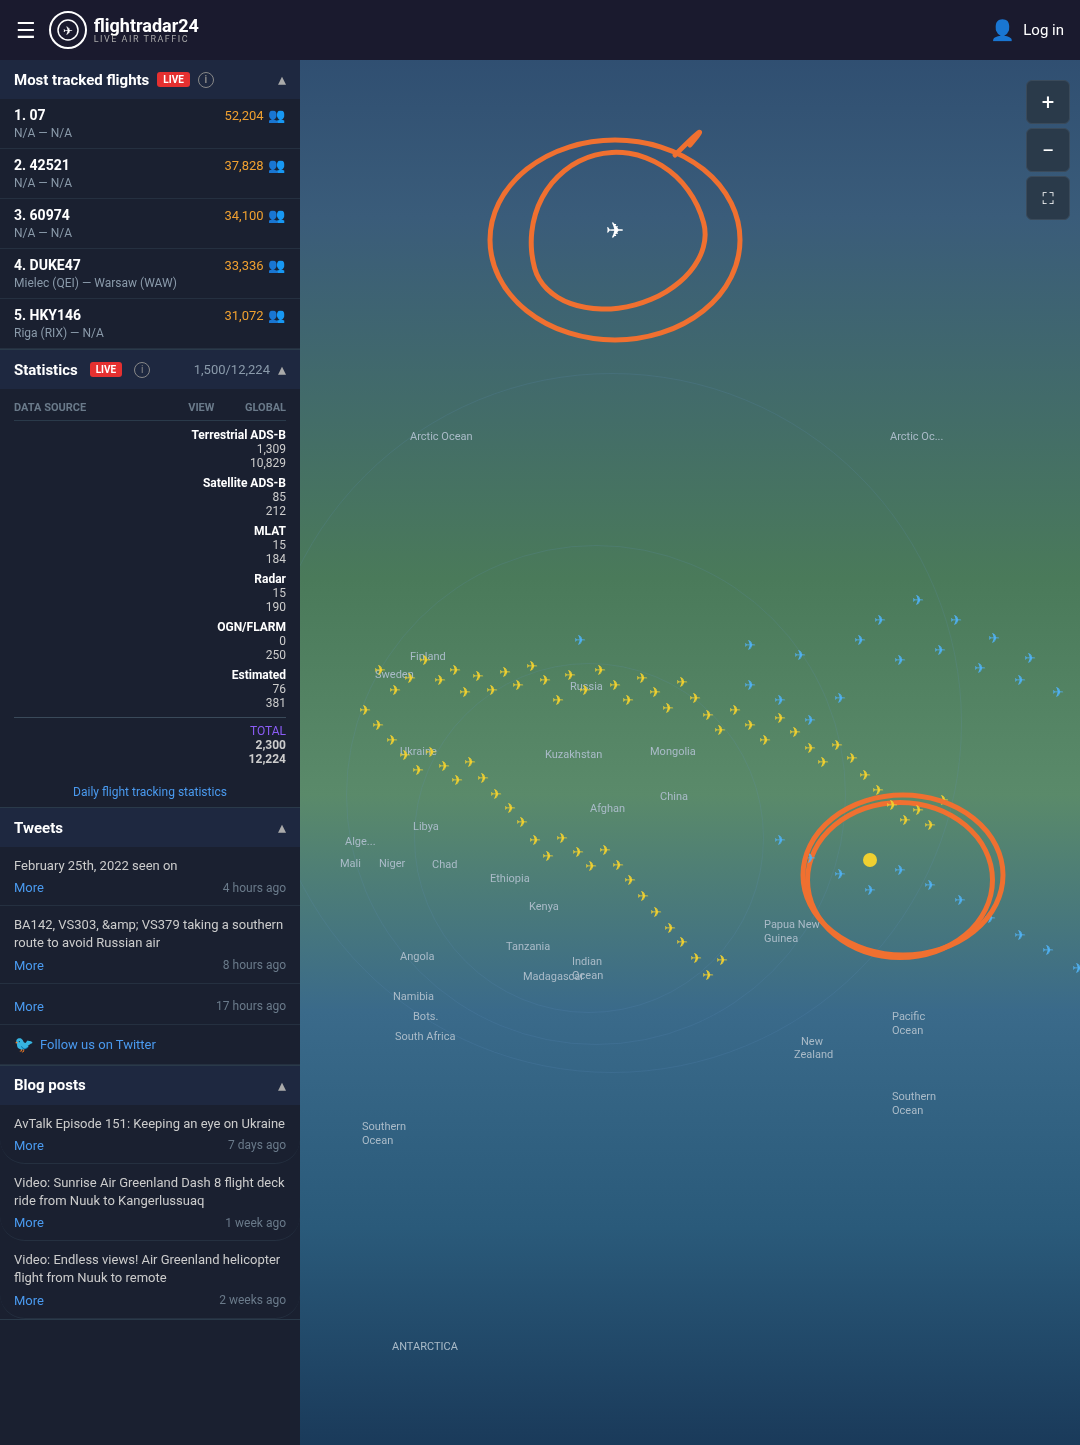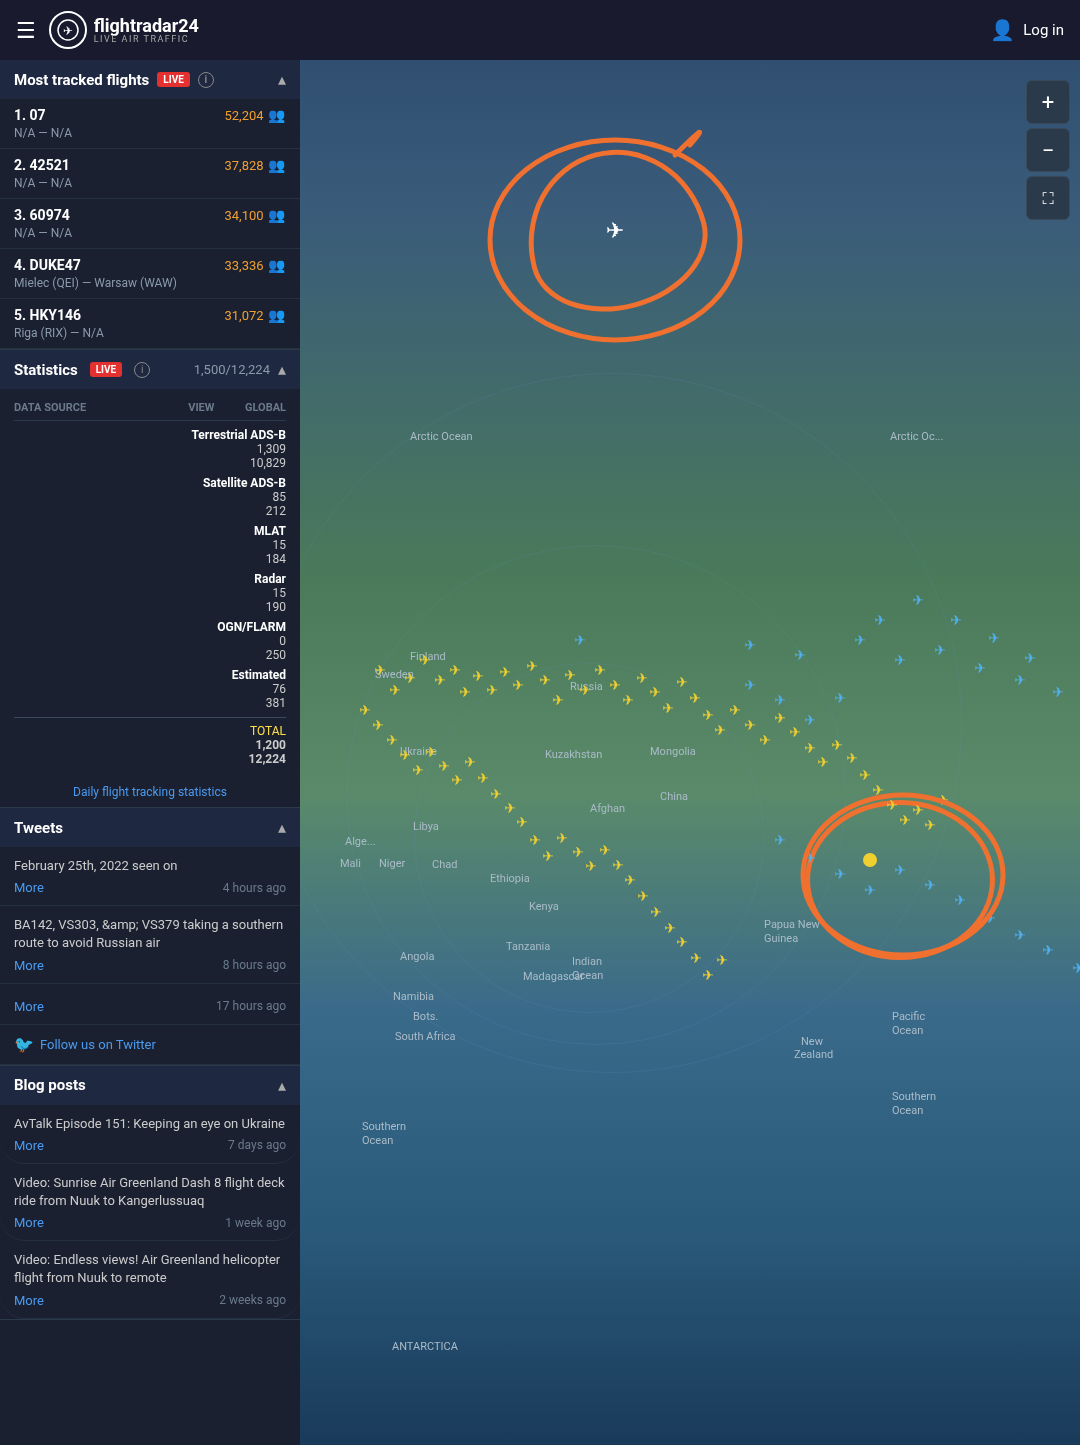--- a/index.html
+++ b/index.html
@@ -583,22 +583,22 @@
         <span class="stats-label">OGN/FLARM</span>
         <span class="stats-val">0</span>
         <span class="stats-val">250</span>
       </div>
       <div class="stats-row">
         <span class="stats-label">Estimated</span>
         <span class="stats-val">76</span>
         <span class="stats-val">381</span>
       </div>
       <div class="stats-row total">
-        <span style="flex:1.8;font-size:12px;color:#fde047;">TOTAL</span>
-        <span class="stats-val stats-val-bold">1,200</span>
+        <span style="flex:1.8;font-size:12px;color:#8b5cf6;">TOTAL</span>
+        <span class="stats-val stats-val-bold">2,300</span>
         <span class="stats-val stats-val-bold">12,224</span>
       </div>
     </div>
     <div class="stats-link">Daily flight tracking statistics</div>
   </div>
 
   <div class="sidebar-section">
     <div class="section-header">
       <span class="section-title">Tweets</span>
       <span class="collapse-btn">▴</span>

